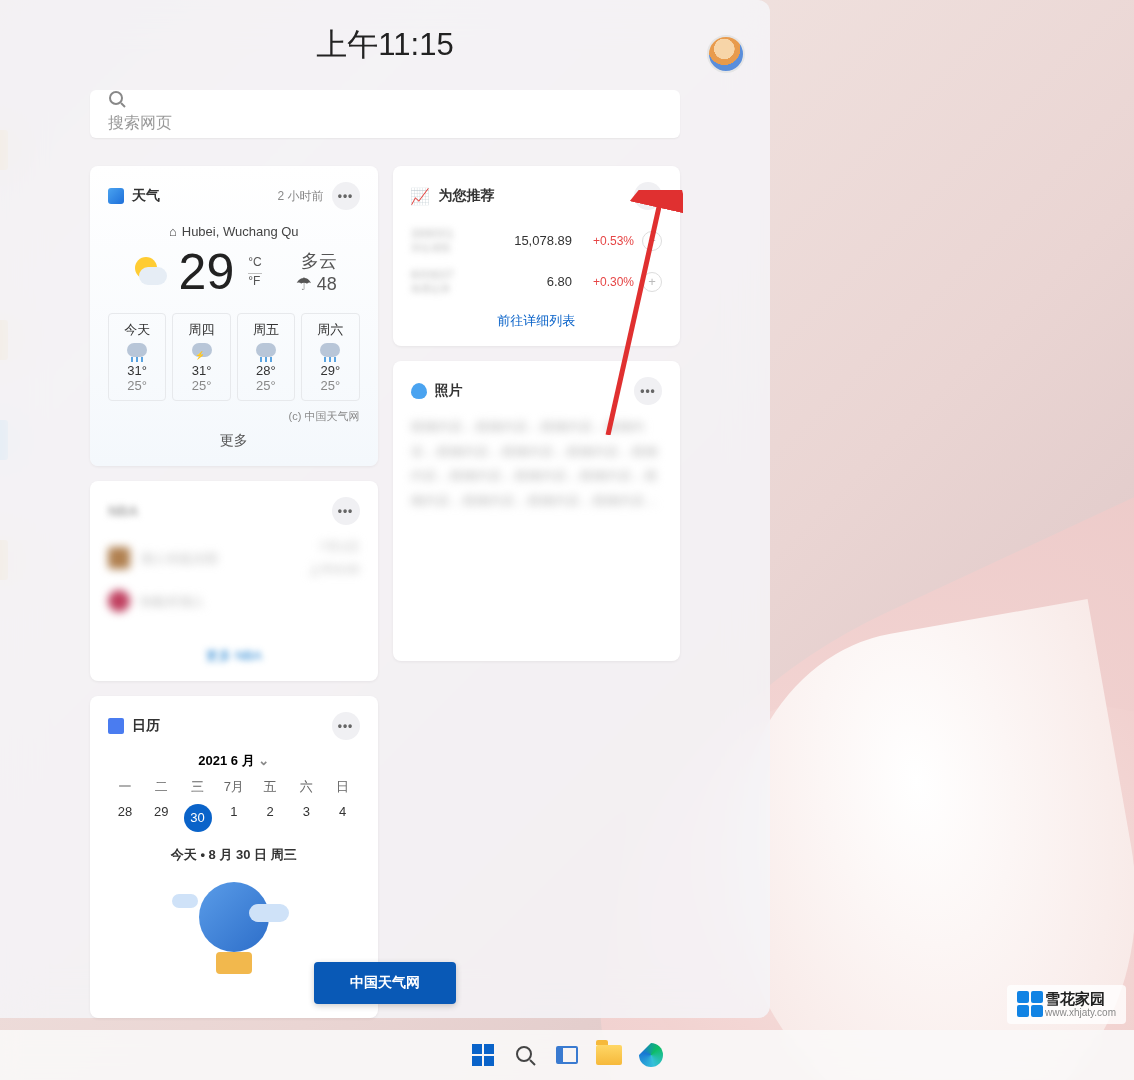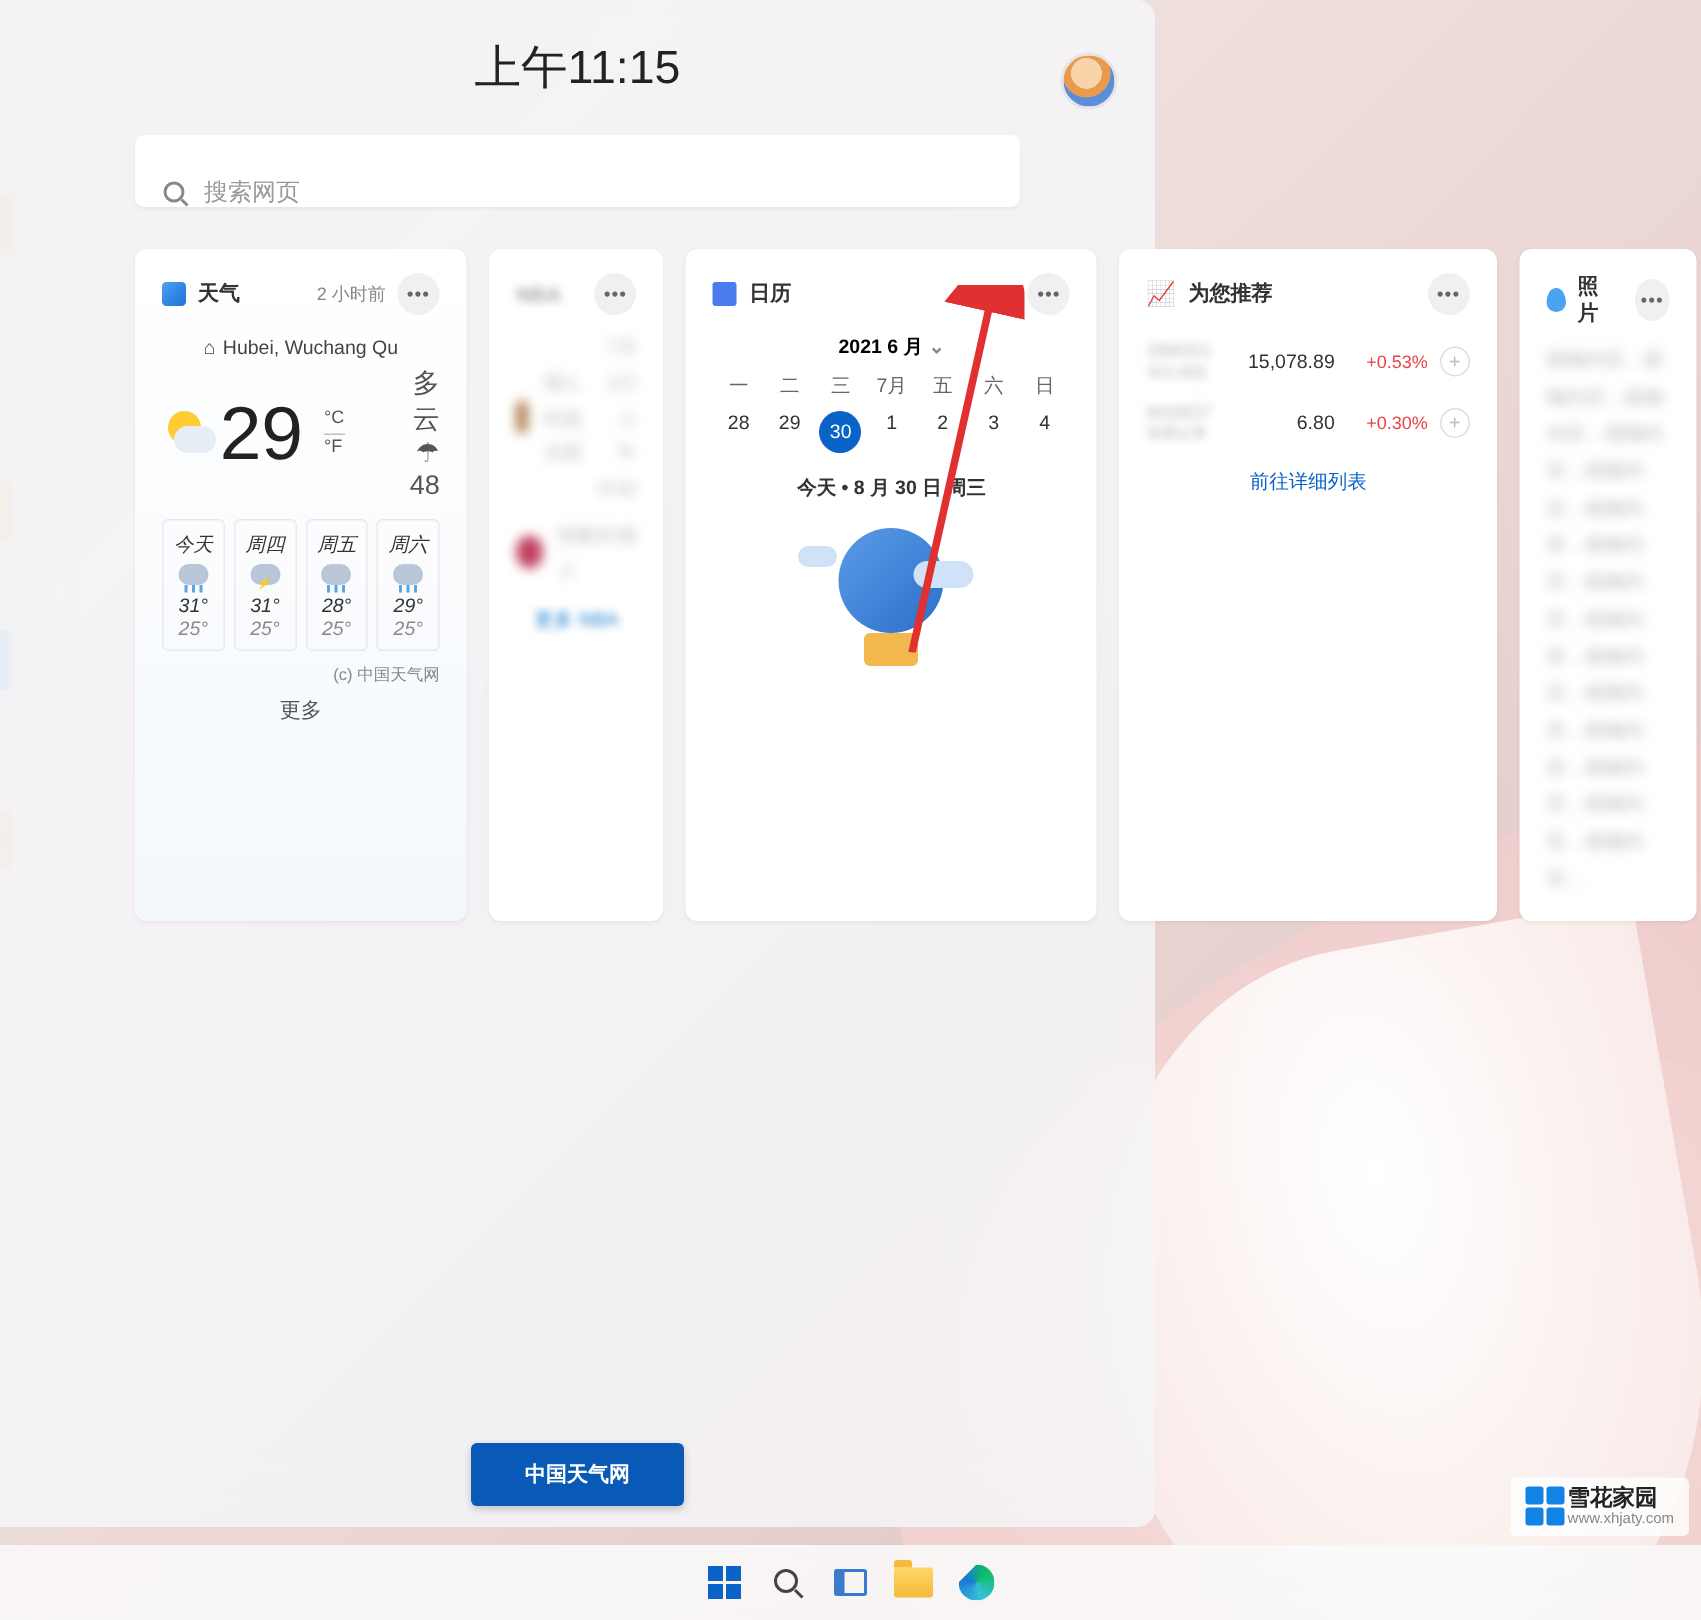--- a/index.html
+++ b/index.html
@@ -16,27 +16,27 @@
 
   .widgets-panel {
     position:absolute; left:0; top:0; width:770px; height:1018px;
     background:rgba(245,245,248,0.85); backdrop-filter: blur(20px);
     border-radius:0 12px 12px 0; padding:0;
   }
   .panel-header{position:relative;height:90px;display:flex;align-items:center;justify-content:center;}
   .clock{font-size:31px;font-weight:400;color:#222;text-align:center;}
   .avatar{position:absolute;right:25px;top:35px;width:38px;height:38px;border-radius:50%;
     background:radial-gradient(circle at 45% 35%,#f7d5a8 35%,#e89b4d 36% 55%,#5a8edb 56%);border:2px solid #e5e5e5;cursor:pointer;}
-  .search-bar{margin:0 90px 28px;height:48px;background:#fff;border-radius:6px;display:flex;align-items:flex-end;padding:0 18px;box-shadow:0 1px 2px rgba(0,0,0,.06);}
+  .search-bar{margin:0 90px 28px;height:48px;background:#fff;border-radius:6px;display:flex;align-items:flex-start;padding:0 18px;box-shadow:0 1px 2px rgba(0,0,0,.06);flex-direction:column;}
   .search-bar svg{width:18px;height:18px;margin-right:10px;fill:none;stroke:#888;stroke-width:2;}
   .search-bar input{border:none;outline:none;font-size:16px;color:#666;flex:1;background:transparent;}
   .search-bar input::placeholder{color:#999;}
 
   .columns{display:flex;gap:15px;padding:0 90px;}
-  .col{flex:1;display:flex;flex-direction:row;gap:15px;}
+  .col{flex:1;display:flex;flex-direction:column;gap:15px;}
   .card{background:#fff;border-radius:8px;padding:16px 18px;box-shadow:0 1px 3px rgba(0,0,0,.06);position:relative;}
   .card-head{display:flex;align-items:center;gap:8px;font-size:14px;font-weight:600;color:#333;}
   .card-head .spacer{flex:1;}
   .timestamp{font-size:12px;color:#888;font-weight:400;}
   .more-btn{width:28px;height:28px;border-radius:50%;background:#f0f0f3;display:flex;align-items:center;justify-content:center;cursor:pointer;color:#666;font-weight:bold;letter-spacing:1px;font-size:12px;}
   .ico{width:16px;height:16px;display:inline-block;}
   .weather-ico-small{background:linear-gradient(135deg,#4aa3f0,#1e6fd9);border-radius:3px;}
   .chart-ico{color:#1e88e5;font-size:16px;}
   .cloud-ico{width:16px;height:16px;background:#4aa3f0;border-radius:50% 50% 50% 50% / 60% 60% 40% 40%;position:relative;}
   .cal-ico{background:#4a7cf0;border-radius:2px;}
@@ -47,21 +47,21 @@
   .location::before{content:"⌂";margin-right:5px;}
   .temp-row{display:flex;align-items:center;justify-content:center;gap:14px;margin:4px 0 12px;}
   .wicon{width:34px;height:34px;position:relative;}
   .wicon::before{content:"";position:absolute;width:22px;height:22px;background:#ffcc33;border-radius:50%;left:4px;top:2px;}
   .wicon::after{content:"";position:absolute;width:28px;height:18px;background:#e6edf5;border-radius:12px;left:8px;bottom:4px;}
   .big-temp{font-size:50px;font-weight:300;color:#222;}
   .units{font-size:12px;color:#555;line-height:1.3;}
   .units .cdeg{border-bottom:1px solid #c0c0c0;padding-bottom:2px;}
   .cond{font-size:18px;color:#555;text-align:right;margin-left:20px;}
   .forecast{display:flex;gap:6px;margin-top:4px;}
-  .fday{flex:1;border:1px solid #e7e9ec;border-radius:4px;padding:7px 0;text-align:center;font-size:13px;color:#555;font-style:italic;}
+  .fday{flex:1;border:1px solid #e7e9ec;border-radius:4px;padding:7px 0;text-align:center;font-size:13px;color:#555;}
   .fday .fn{color:#333;}
   .fday .fi{margin:4px auto;width:20px;height:14px;background:#b8c6d8;border-radius:8px;position:relative;}
   .fday .rain::after{content:"";position:absolute;left:4px;top:14px;width:2px;height:5px;background:#5ba4e0;box-shadow:5px 0 #5ba4e0,10px 0 #5ba4e0;}
   .fday .thunder::after{content:"⚡";position:absolute;left:4px;top:8px;font-size:8px;color:#f0c420;}
   .fday .hi{color:#333;margin-top:6px;}
   .fday .lo{color:#888;}
   .attrib{text-align:right;font-size:11px;color:#888;margin-top:8px;}
   .more-link{text-align:center;font-size:14px;color:#555;margin-top:8px;cursor:pointer;}
 
   

